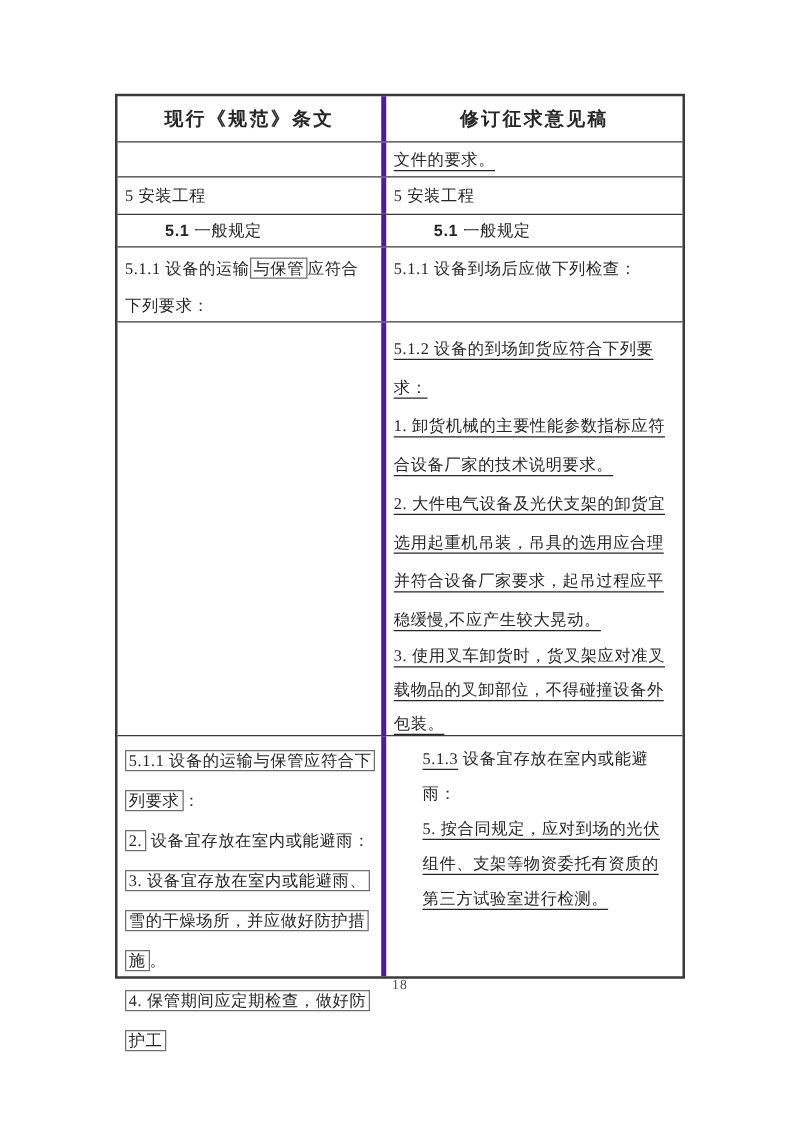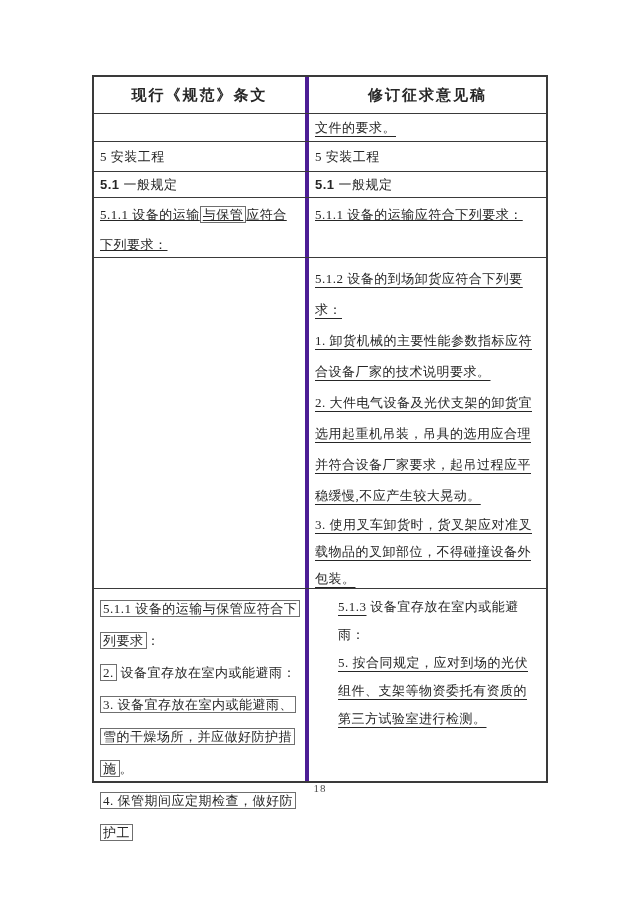--- a/index.html
+++ b/index.html
@@ -22,28 +22,28 @@
     display:flex;align-items:center;justify-content:center;
     font-weight:bold;font-size:15px;letter-spacing:2px;padding:0;
   }
   .h-r1{height:28px;}
   .h-r2{height:30px;}
   .h-r3{height:26px;}
   .h-r4{height:60px;}
   .h-r5{height:331px;}
   .h-r6{height:192px;gap:23px;}
   .vcenter{display:flex;align-items:center;}
-  .num{font-weight:bold;font-family:"Liberation Sans","DejaVu Sans",sans-serif;margin-right:4px;}
+  .num{font-weight:bold;font-family:"Liberation Sans","DejaVu Sans",sans-serif;margin-right:4px;margin-left:32px;}
   .u{text-decoration:underline;text-underline-offset:4px;text-decoration-thickness:1px;}
   .bx{
     border:1px solid #6f6f6f;padding:0 2px;
     box-decoration-break:clone;-webkit-box-decoration-break:clone;
   }
   .cell p{margin:0;}
-  .lh30{line-height:30px;text-decoration:underline;}
+  .lh30{line-height:30px;}
   .r5cell{padding-top:5px;}
   .r5cell p{line-height:31px;}
   .r5cell p.tight{line-height:27px;}
   .r6l{padding-top:4px;}
   .r6l p{line-height:32px;}
   .r6r{padding-top:4px;}
   .r6r p{line-height:28px;}
   .pageno{
     position:absolute;top:782px;left:0;width:100%;text-align:center;
     font-size:11px;color:#4a4a4a;letter-spacing:1px;
@@ -85,21 +85,21 @@
       <span class="num">5.1</span>
       <span>一般规定</span>
     </div>
   </div>
 
   <div class="row h-r4">
     <div class="cell l lh30">
       <span>5.1.1 设备的运输</span><span class="bx">与保管</span><span>应符合下列要求：</span>
     </div>
     <div class="cell r lh30">
-      <span>5.1.1 设备的运输应符合下列要求：</span>
+      <span>5.1.1 设备到场后应做下列检查：</span>
     </div>
   </div>
 
   <div class="row h-r5">
     <div class="cell l"></div>
     <div class="cell r r5cell">
       <p class="u">5.1.2 设备的到场卸货应符合下列要求：</p>
       <p class="u">1. 卸货机械的主要性能参数指标应符合设备厂家的技术说明要求。</p>
       <p class="u">2. 大件电气设备及光伏支架的卸货宜选用起重机吊装，吊具的选用应合理并符合设备厂家要求，起吊过程应平稳缓慢,不应产生较大晃动。</p>
       <p class="u tight">3. 使用叉车卸货时，货叉架应对准叉载物品的叉卸部位，不得碰撞设备外包装。</p>

